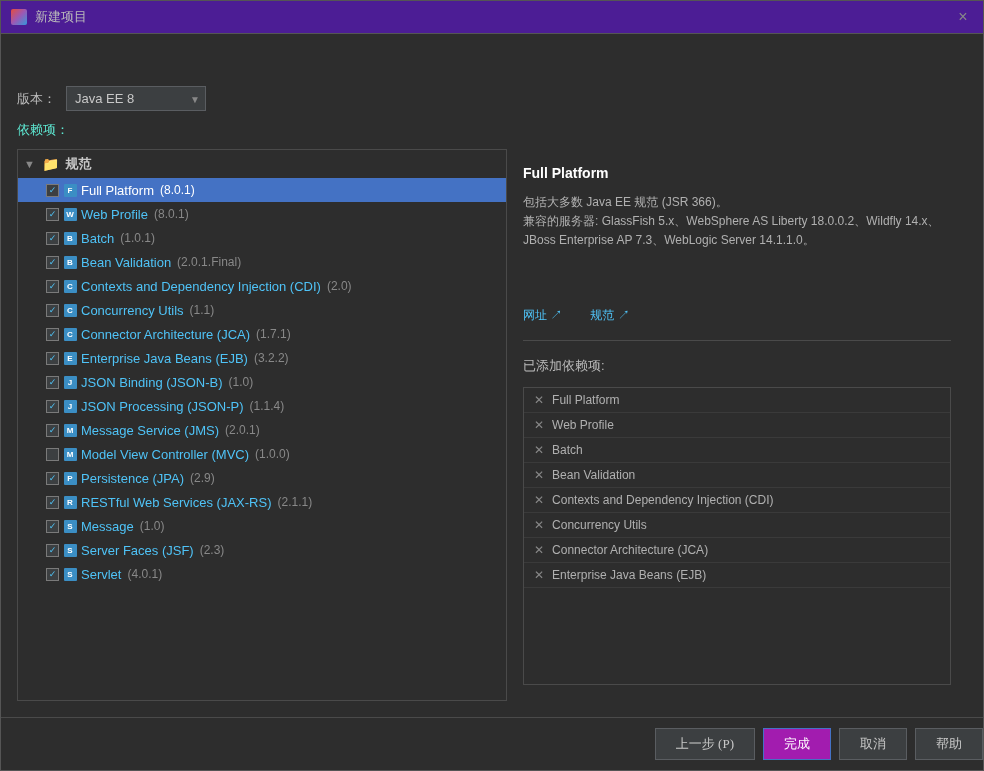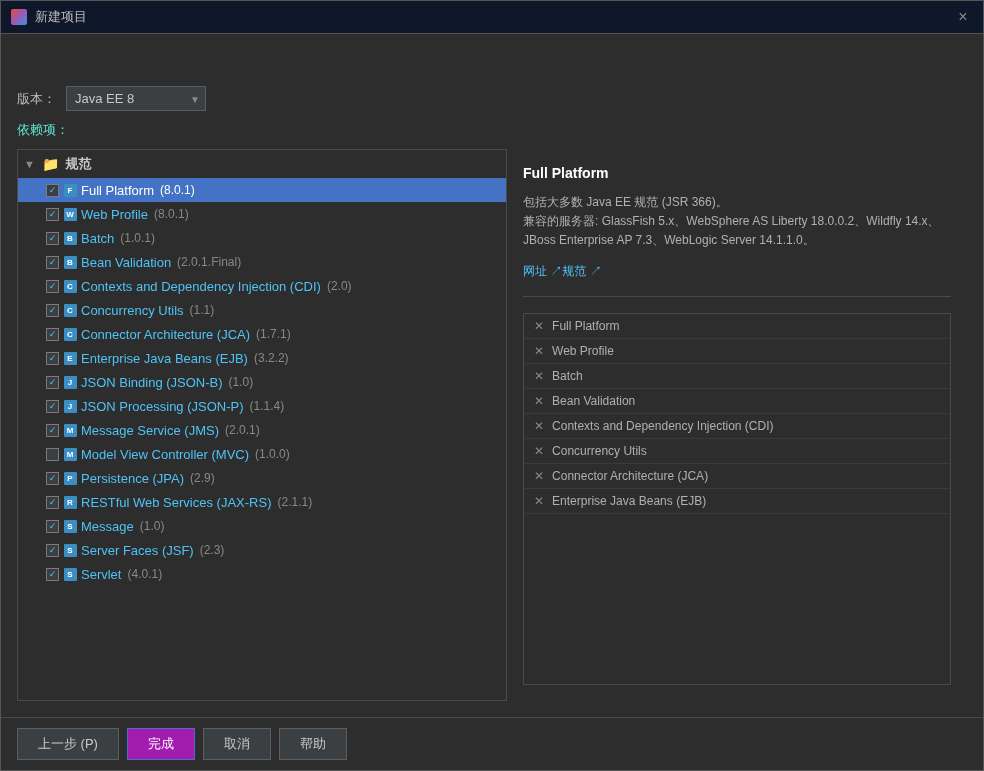--- a/index.html
+++ b/index.html
@@ -16,21 +16,21 @@
     .window {
       width: 984px;
       height: 771px;
       background: #2d2d2d;
       border: 1px solid #555;
       display: flex;
       flex-direction: column;
     }
 
     .title-bar {
-      background: #0f172a;
+      background: #4c1d95;
       height: 32px;
       display: flex;
       align-items: center;
       padding: 16px 10px;
       flex-shrink: 0;
       border-bottom: 1px solid #555;
     }
 
     .title-bar-icon {
       width: 16px;
@@ -270,21 +270,22 @@
     }
 
     .spec-desc {
       font-size: 12px;
       color: #b0b0b0;
       line-height: 1.6;
     }
 
     .spec-links {
       display: flex;
-      gap: 0;
+      gap: 28px;
+      margin-top: 44px;
     }
 
     .spec-link {
       color: #4fc3f7;
       font-size: 12px;
       cursor: pointer;
       display: flex;
       align-items: center;
       gap: 2px;
     }
@@ -331,26 +332,28 @@
 
     .dep-x {
       color: #888;
       font-size: 12px;
       cursor: pointer;
     }
 
     
     .footer {
       display: flex;
-      align-items: center;
-      padding: 10px 16px;
+      justify-content: flex-end;
+      align-items: center;
+      padding: 10px 0;
       gap: 8px;
       border-top: 1px solid #4a4a4a;
       background: #2d2d2d;
       flex-shrink: 0;
+      font-family: Liberation Serif, serif;
     }
 
     .btn {
       padding: 6px 20px;
       font-size: 13px;
       font-family: inherit;
       cursor: pointer;
       border: 1px solid #5a5d61;
       background: #3c3f41;
       color: #c8c8c8;
@@ -560,20 +563,21 @@
           包括大多数 Java EE 规范 (JSR 366)。<br>
           兼容的服务器: GlassFish 5.x、WebSphere AS Liberty 18.0.0.2、Wildfly 14.x、JBoss Enterprise AP 7.3、WebLogic Server 14.1.1.0。
         </div>
         <div class="spec-links">
           <span class="spec-link">网址 ↗</span>
           <span class="spec-link">规范 ↗</span>
         </div>
 
         <hr class="divider">
 
+        <span class="added-deps-label">已添加依赖项:</span>
 
         <div class="added-deps-list">
           <div class="added-dep-item">
             <span class="dep-x">✕</span>
             <span>Full Platform</span>
           </div>
           <div class="added-dep-item">
             <span class="dep-x">✕</span>
             <span>Web Profile</span>
           </div>

